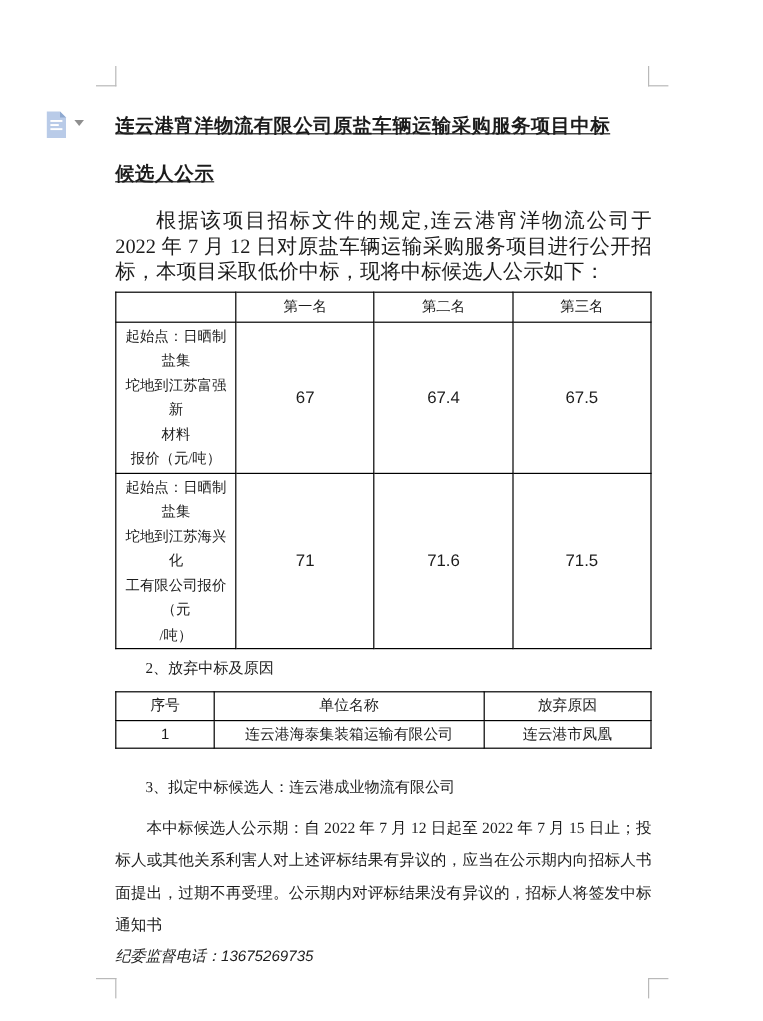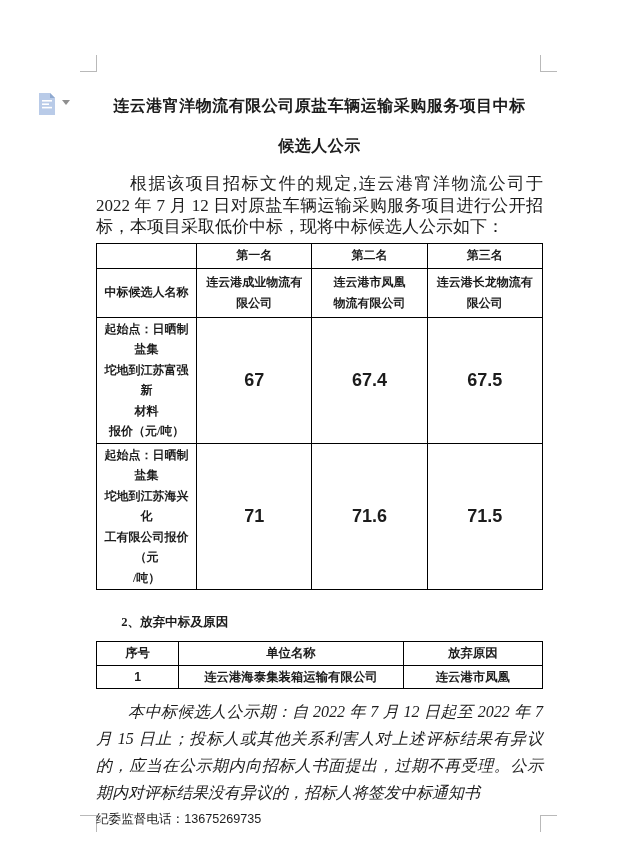--- a/index.html
+++ b/index.html
@@ -14,41 +14,41 @@
   .mark.tr{left:540px;top:55px;border-left:1px solid #b9b9b9;border-bottom:1px solid #b9b9b9;}
   .mark.bl{left:80px;top:815px;border-right:1px solid #b9b9b9;border-top:1px solid #b9b9b9;}
   .mark.br{left:540px;top:815px;border-left:1px solid #b9b9b9;border-top:1px solid #b9b9b9;}
 
   
   .paste-btn{position:absolute;left:37px;top:91px;width:38px;height:26px;display:flex;align-items:center;gap:5px;cursor:pointer;}
   .paste-caret{width:0;height:0;border-left:4px solid transparent;border-right:4px solid transparent;border-top:5px solid #8f8f8f;margin-top:-4px;}
 
   .content{position:absolute;left:96px;top:86px;width:447px;}
 
-  .doc-title{font-size:16px;font-weight:bold;text-align:center;line-height:40px;letter-spacing:.5px;}
+  .doc-title{font-size:16px;font-weight:bold;text-align:left;line-height:40px;letter-spacing:.5px;text-decoration:underline;}
   .intro{margin:7px 0 0 0;font-size:17px;line-height:21.5px;text-indent:2em;text-align:justify;}
   .sec-head{margin:1px 0 0 0;font-size:12.6px;line-height:21px;padding-left:2em;}
 
   table{border-collapse:collapse;table-layout:fixed;width:447px;}
-  td,th{border:1px solid #000;font-weight:bold;text-align:center;vertical-align:middle;
+  td,th{border:1px solid #000;font-weight:normal;text-align:center;vertical-align:middle;
         font-size:12px;line-height:20.5px;padding:1px 3px;white-space:pre-line;overflow:hidden;margin-top:12px;}
   .t1{margin-top:5px;}
   .t1 .c0{width:100px;} .t1 .c1{width:115px;} .t1 .c2{width:115px;} .t1 .c3{width:115px;}
   .t1 .hrow td{height:22px;}
   .t1 .nrow td{height:46px;}
   .t1 .p1row td{height:80px;}
   .t1 .p2row td{height:90px;}
-  .num{font-family:"Liberation Sans","DejaVu Sans",sans-serif;font-size:18px;}
+  .num{font-family:"Liberation Sans","DejaVu Sans",sans-serif;font-size:14px;}
   .t2{margin-top:8px;padding-left:40px;}
   .t2 .c0{width:82px;} .t2 .c1{width:224px;} .t2 .c2{width:139px;}
   .t2 td{height:20px;font-size:12.4px;}
 
   .sec3{margin-top:22px;}
-  .notice{margin:9px 0 0 0;font-size:16px;line-height:27px;text-indent:2em;text-align:justify;font-style:italic;}
-  .phones{margin-top:3px;font-size:12.6px;line-height:20px;font-family:"Liberation Sans","DejaVu Sans",sans-serif;}
+  .notice{margin:9px 0 0 0;font-size:13px;line-height:27px;text-indent:2em;text-align:justify;}
+  .phones{margin-top:3px;font-size:12.6px;line-height:20px;font-family:"Liberation Sans","DejaVu Sans",sans-serif;font-style:italic;}
 </style>
 </head>
 <body>
 
 <div class="mark tl"></div>
 <div class="mark tr"></div>
 <div class="mark bl"></div>
 <div class="mark br"></div>
 
 <div class="paste-btn">
@@ -81,29 +81,20 @@
         <col class="c2">
         <col class="c3">
       </colgroup>
     <tbody>
         <tr class="hrow">
       <td></td>
       <td>第一名</td>
       <td>第二名</td>
       <td>第三名</td>
     </tr>
-    <tr class="nrow">
-      <td>中标候选人名称</td>
-      <td>连云港成业物流有
-限公司</td>
-      <td>连云港市凤凰
-物流有限公司</td>
-      <td>连云港长龙物流有
-限公司</td>
-    </tr>
     <tr class="p1row">
       <td>起始点：日晒制盐集
 坨地到江苏富强新
 材料
 报价（元/吨）</td>
       <td class="num">67</td>
       <td class="num">67.4</td>
       <td class="num">67.5</td>
     </tr>
     <tr class="p2row">
@@ -111,21 +102,21 @@
 坨地到江苏海兴化
 工有限公司报价（元
 /吨）</td>
       <td class="num">71</td>
       <td class="num">71.6</td>
       <td class="num">71.5</td>
     </tr>
   </tbody>
     </table>
 
-  <div class="sec-head" style="margin-top:22px;font-weight:bold;">2、放弃中标及原因</div>
+  <div class="sec-head" style="margin-top:6px;">2、放弃中标及原因</div>
 
   <table class="t2">
     <colgroup>
         <col class="c0">
         <col class="c1">
         <col class="c2">
       </colgroup>
     <tbody>
         <tr>
       <td>序号</td>
@@ -133,20 +124,21 @@
       <td>放弃原因</td>
     </tr>
     <tr>
       <td class="num">1</td>
       <td>连云港海泰集装箱运输有限公司</td>
       <td>连云港市凤凰</td>
     </tr>
   </tbody>
     </table>
 
+  <div class="sec-head sec3">3、拟定中标候选人：连云港成业物流有限公司</div>
 
   <p class="notice">本中标候选人公示期：自 2022 年 7 月 12 日起至 2022 年 7 月 15 日止；投标人或其他关系利害人对上述评标结果有异议的，应当在公示期内向招标人书面提出，过期不再受理。公示期内对评标结果没有异议的，招标人将签发中标通知书</p>
 
   <div class="phones">
     <div>纪委监督电话：13675269735</div>
 
   </div>
 
 </div>
 

